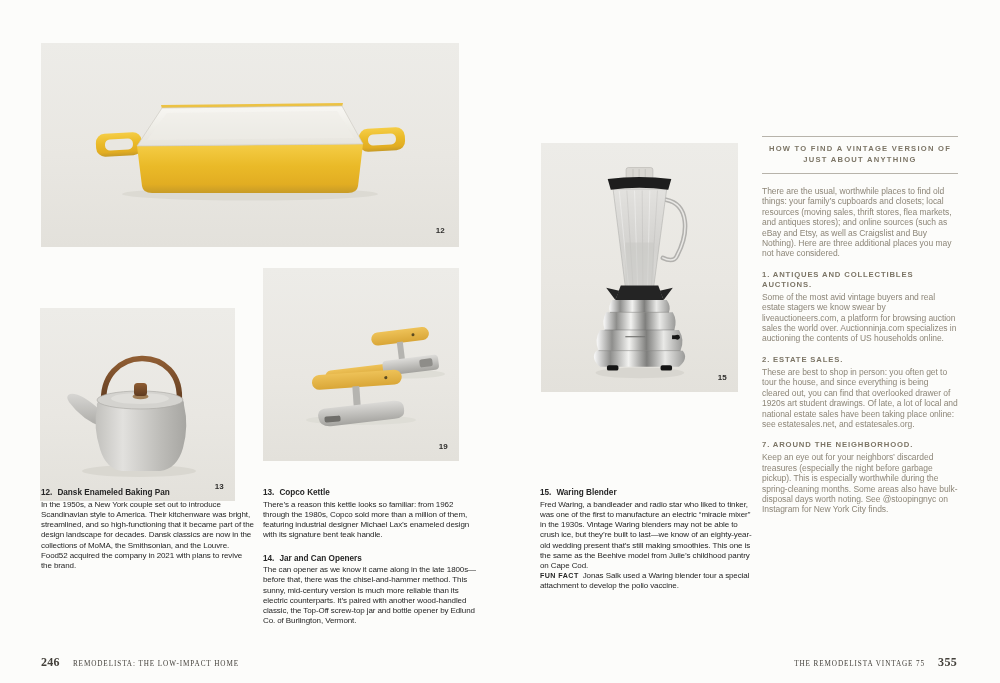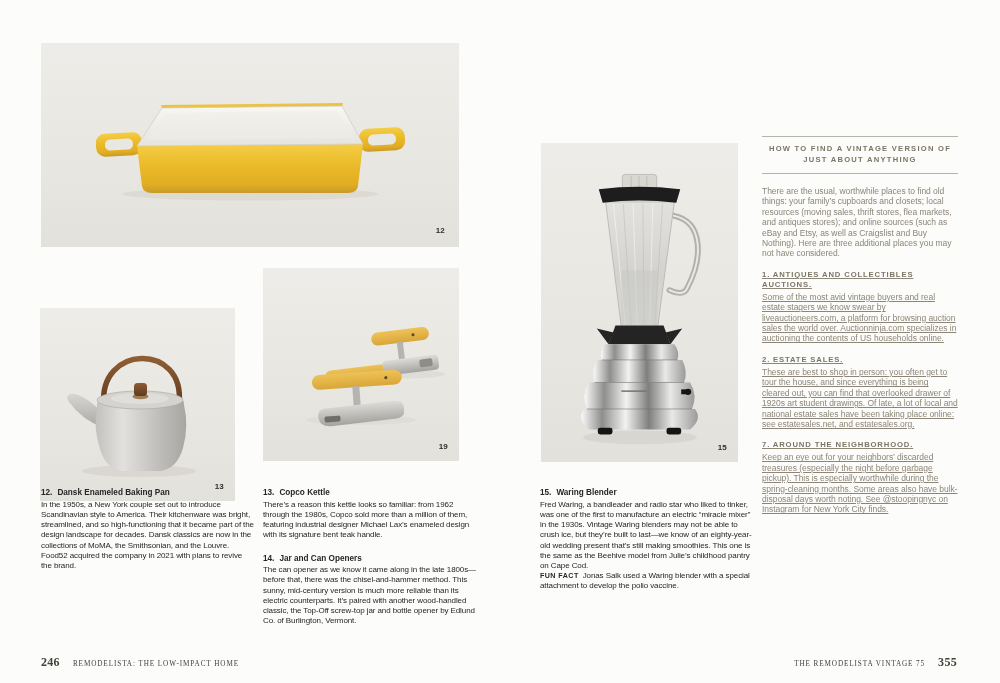--- a/index.html
+++ b/index.html
@@ -6,40 +6,40 @@
   body { width:1000px; height:683px; font-family:"Liberation Sans",sans-serif; }
   .spread { position:relative; width:1000px; height:683px; background:#fcfcfa; overflow:hidden; }
 
   
   .photo { position:absolute; background:linear-gradient(180deg,#edece8 0%,#e9e7e2 55%,#e3e1db 100%); }
   .photo svg { display:block; width:100%; height:100%; }
   .photo-num { position:absolute; right:11px; bottom:10px; font-size:8px; font-weight:bold; color:#2f2e2c; letter-spacing:.2px; }
   #photo-pan      { left:41px;  top:43px;  width:418px; height:204px;text-decoration:underline; }
   #photo-kettle   { left:40px;  top:268px; width:195px; height:193px;margin-top:40px; }
   #photo-openers  { left:263px; top:268px; width:196px; height:193px; }
-  #photo-blender  { left:541px; top:143px; width:197px; height:319px; }
+  #photo-blender  { left:541px; top:143px; width:197px; height:249px; }
   #photo-pan .photo-num { right:14px; bottom:12px; }
 
   
   .caption { position:absolute; font-size:8px; line-height:10.2px; letter-spacing:-0.1px; color:#262626; }
   #caption-12 { left:41px;  top:488px; width:214px; }
   #caption-col-2 { left:263px; top:488px; width:214px; }
   #caption-15 { left:540px; top:488px; width:216px; }
   .cap-title { font-weight:bold; font-size:8.2px; letter-spacing:0; margin-bottom:1.5px; }
   .cap-num { display:inline-block; margin-right:5px; }
   .caption-block + .caption-block { margin-top:13px; }
   .funfact { margin-top:0; }
   .funfact-label { font-weight:bold; font-size:7.1px; letter-spacing:.45px; margin-right:4px; }
 
   
   .sidebar { position:absolute; left:762px; top:136px; width:196px; color:#8d8678; font-size:8.5px; line-height:10.4px; letter-spacing:-0.05px; }
   .rule { border-top:1px solid #b7b3aa; height:0; }
   .sb-heading { text-align:center; padding:7px 2px 8px; color:#7c7566; font-size:7.6px; font-weight:bold; letter-spacing:1.25px; line-height:10.5px; }
   .sb-intro { margin-top:12px; }
-  .sb-section { margin-top:11px;text-decoration:underline; }
+  .sb-section { margin-top:11px; }
   .sb-h { font-weight:bold; font-size:7.7px; letter-spacing:.85px; color:#7c7566; margin-bottom:2px; line-height:10px; }
 
   
   .footer { position:absolute; top:655px; font-family:"Liberation Serif",serif; color:#44413b; font-size:7.2px; letter-spacing:.9px; white-space:nowrap; }
   .folio { font-weight:bold; font-size:12px; letter-spacing:.3px; }
   #footer-left  { left:41px; }
   #footer-right { right:43px; text-align:right; }
   #footer-left .folio  { margin-right:13px; }
   #footer-right .folio { margin-left:13px; }
 </style>
@@ -211,21 +211,21 @@
       <div>The can opener as we know it came along in the late 1800s—before that, there was the chisel-and-hammer method. This sunny, mid-century version is much more reliable than its electric counterparts. It’s paired with another wood-handled classic, the Top-Off screw-top jar and bottle opener by Edlund Co. of Burlington, Vermont.</div>
     </div>
   </div>
 
   <div class="caption" id="caption-15">
     <div class="cap-title">
       <span class="cap-num">15.</span><span>Waring Blender</span>
     </div>
     <div>Fred Waring, a bandleader and radio star who liked to tinker, was one of the first to manufacture an electric “miracle mixer” in the 1930s. Vintage Waring blenders may not be able to crush ice, but they’re built to last—we know of an eighty-year-old wedding present that’s still making smoothies. This one is the same as the Beehive model from Julie’s childhood pantry on Cape Cod.</div>
     <div class="funfact">
-      <span class="funfact-label">FUN FACT</span><span>Jonas Salk used a Waring blender with a special attachment to develop the polio vaccine.</span>
+      <span class="funfact-label">FUN FACT</span><span>Jonas Salk used a Waring blender tour a special attachment to develop the polio vaccine.</span>
     </div>
   </div>
 
   <div class="sidebar">
     <div class="rule"></div>
     <div class="sb-heading">
       <div>HOW TO FIND A VINTAGE VERSION OF</div>
       <div>JUST ABOUT ANYTHING</div>
     </div>
     <div class="rule"></div>

